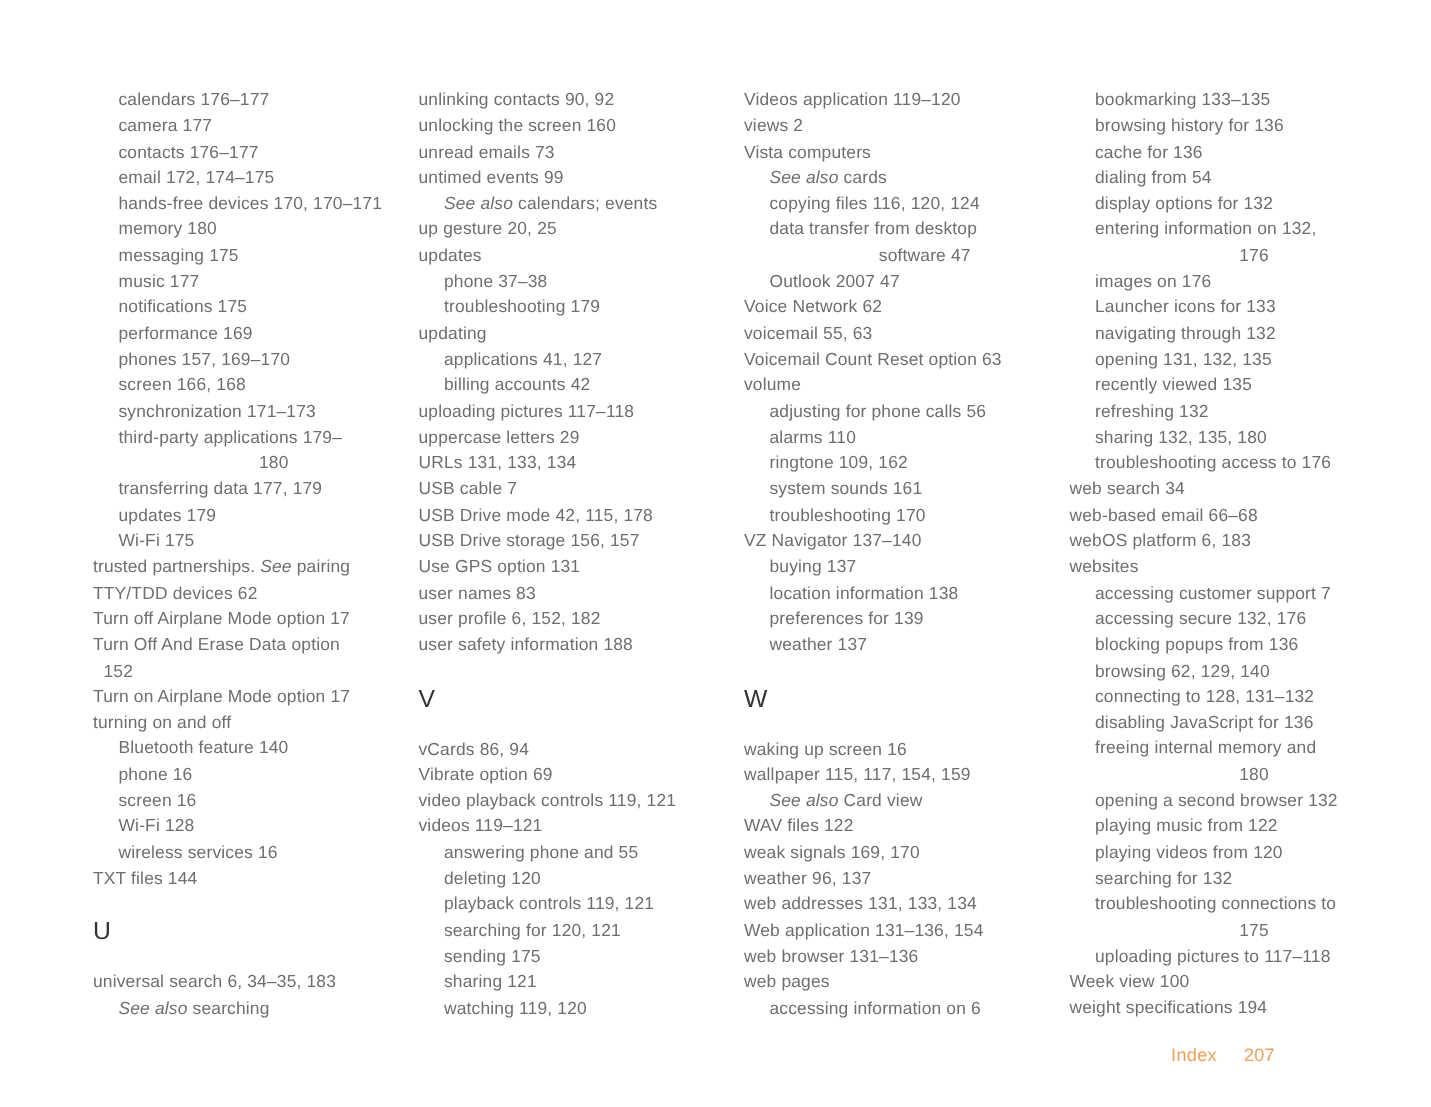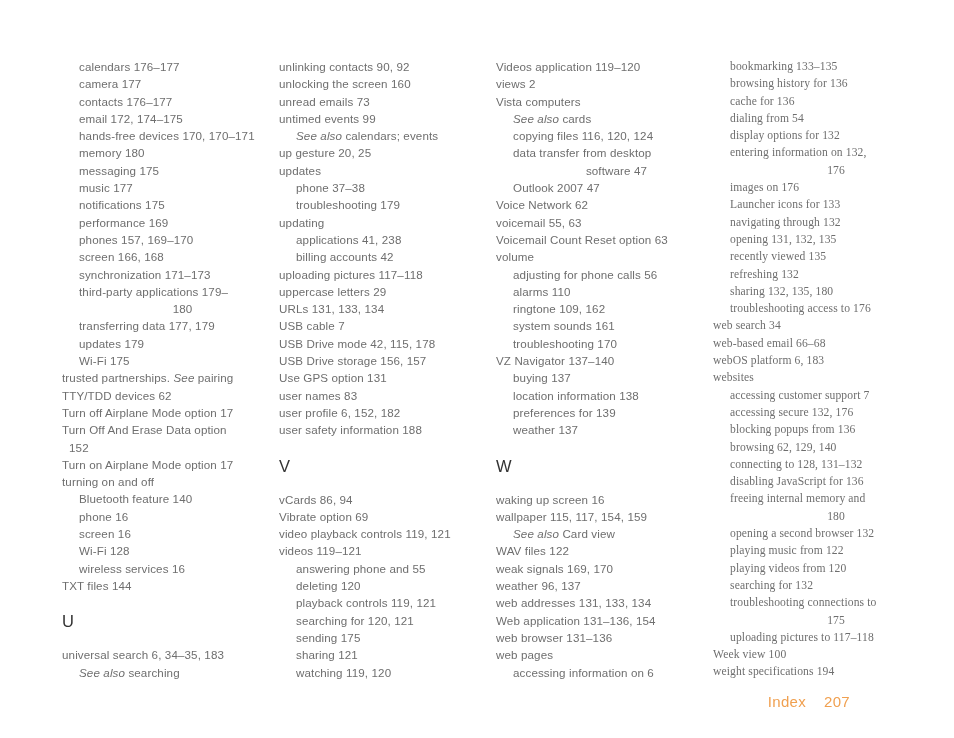--- a/index.html
+++ b/index.html
@@ -32,21 +32,20 @@
     align-items: flex-start;
     gap: 0;
   }
   .col {
     width: 217px;
     flex: 0 0 217px;
   }
   .col.last {
     width: 222px;
     flex: 0 0 222px;
-    font-family: Liberation Serif, serif;
   }
   .entry {
     font-size: 11.6px;
     line-height: 17.3px;
     color: #6e6e6e;
     letter-spacing: 0.01em;
     white-space: pre-wrap;
   }
   
   .lvl0 { padding-left: 0px; }
@@ -70,21 +69,21 @@
   }
 
   .footer {
     position: absolute;
     right: 54px;
     bottom: 28px;
     display: flex;
     flex-direction: row;
     align-items: baseline;
     gap: 18px;
-    font-size: 15px;
+    font-size: 12px;
     color: #f0a050;
     letter-spacing: 0.02em;
   }
   .footer .folio { color: #f0a050; }
 </style>
 </head>
 <body>
 
 <div id="index-page">
 
@@ -131,21 +130,21 @@
         <div class="entry lvl0">unlinking contacts 90, 92</div>
         <div class="entry lvl0">unlocking the screen 160</div>
         <div class="entry lvl0">unread emails 73</div>
         <div class="entry lvl0">untimed events 99</div>
         <div class="entry lvl1"><span></span><em class="see">See also</em><span> calendars; events</span></div>
         <div class="entry lvl0">up gesture 20, 25</div>
         <div class="entry lvl0">updates</div>
         <div class="entry lvl1">phone 37–38</div>
         <div class="entry lvl1">troubleshooting 179</div>
         <div class="entry lvl0">updating</div>
-        <div class="entry lvl1">applications 41, 238</div>
+        <div class="entry lvl1">applications 41, 127</div>
         <div class="entry lvl1">billing accounts 42</div>
         <div class="entry lvl0">uploading pictures 117–118</div>
         <div class="entry lvl0">uppercase letters 29</div>
         <div class="entry lvl0">URLs 131, 133, 134</div>
         <div class="entry lvl0">USB cable 7</div>
         <div class="entry lvl0">USB Drive mode 42, 115, 178</div>
         <div class="entry lvl0">USB Drive storage 156, 157</div>
         <div class="entry lvl0">Use GPS option 131</div>
         <div class="entry lvl0">user names 83</div>
         <div class="entry lvl0">user profile 6, 152, 182</div>

